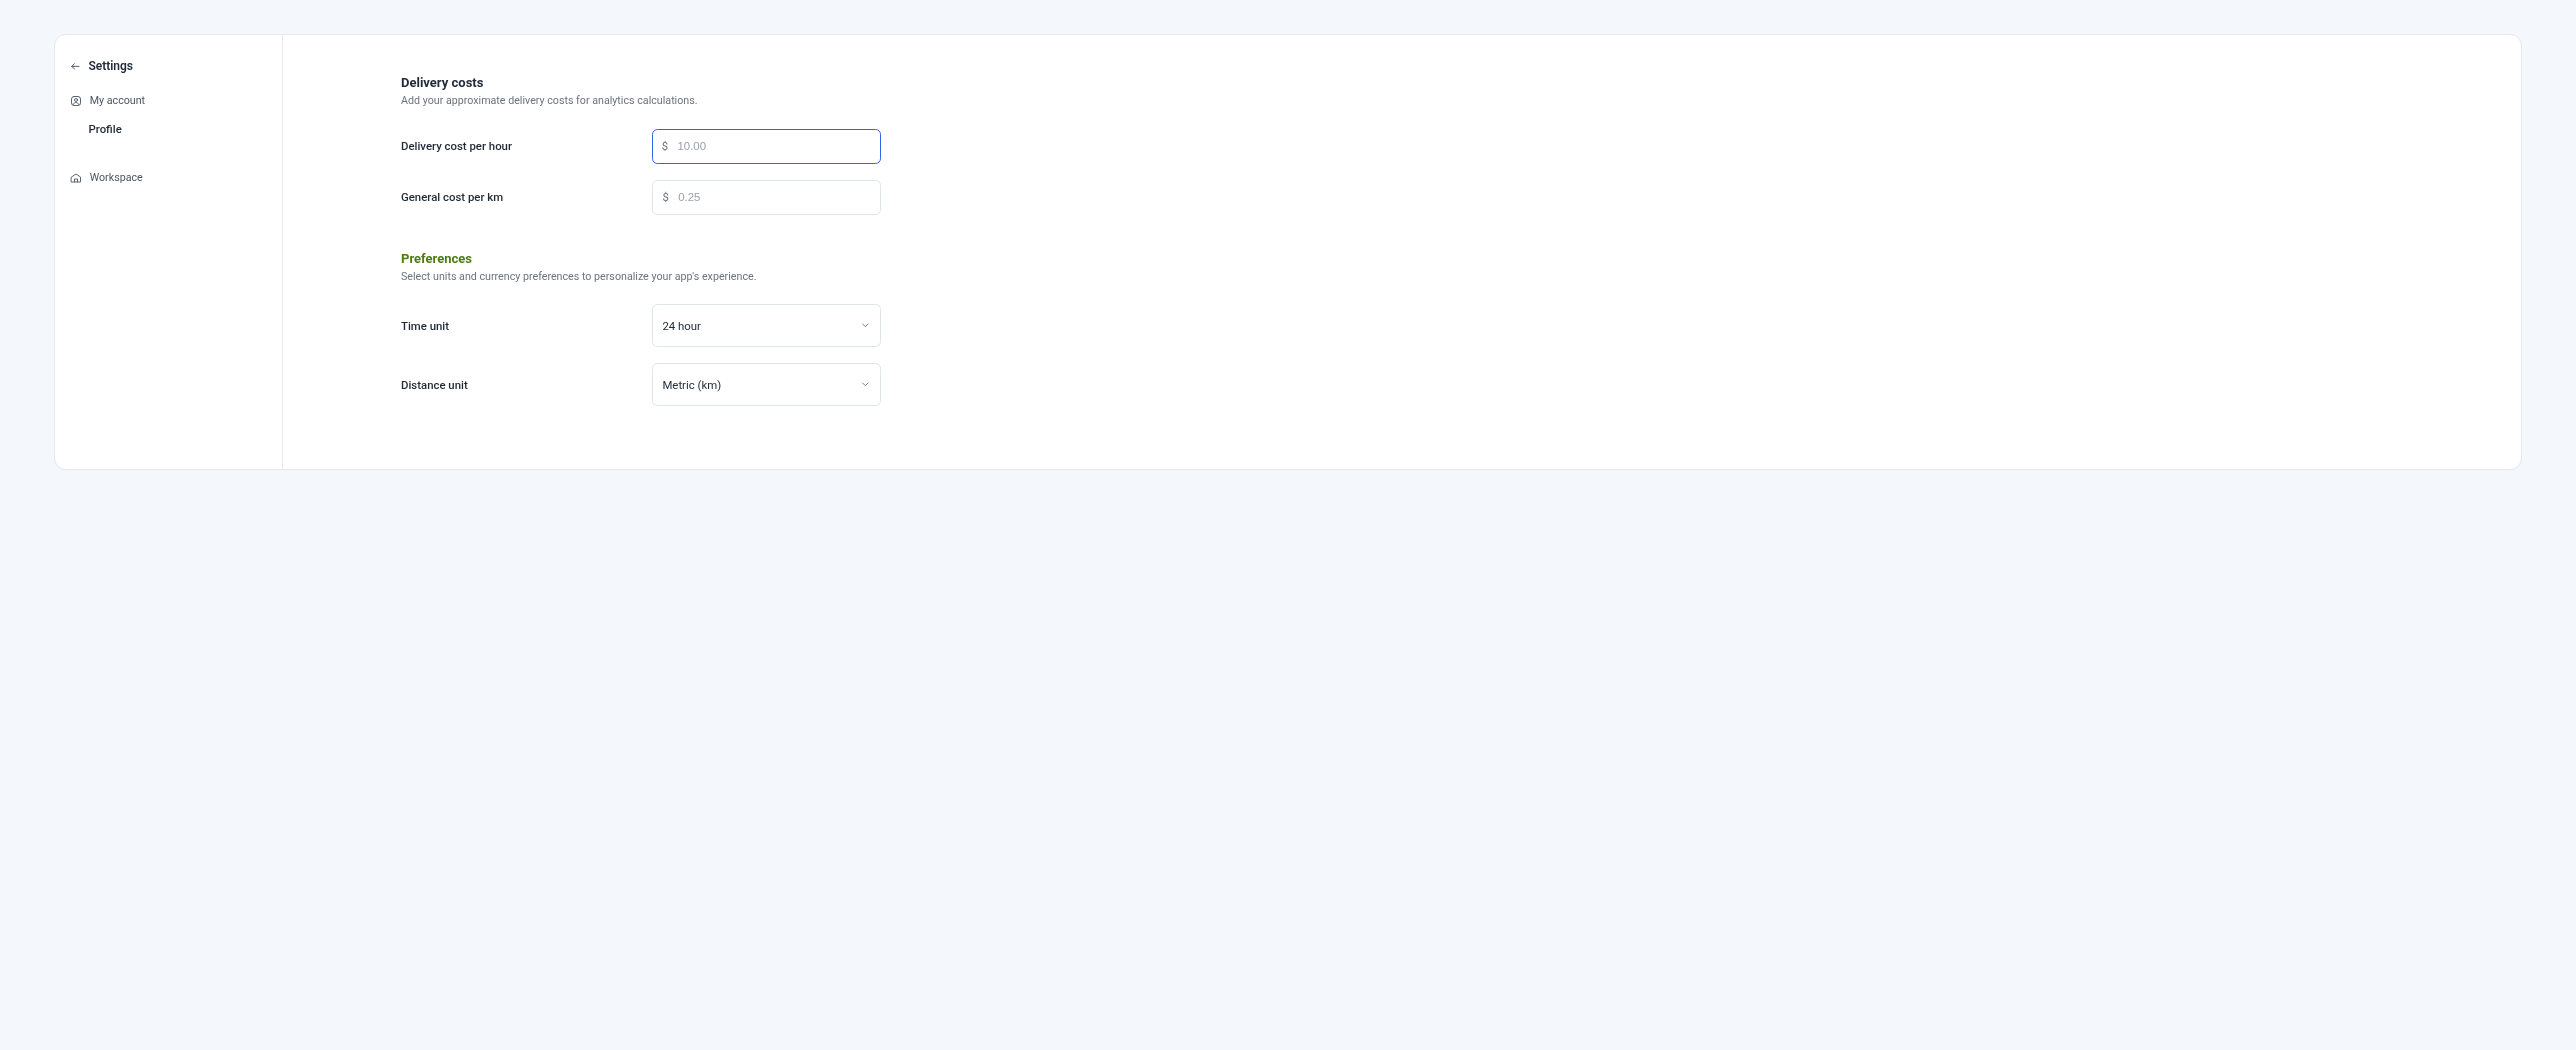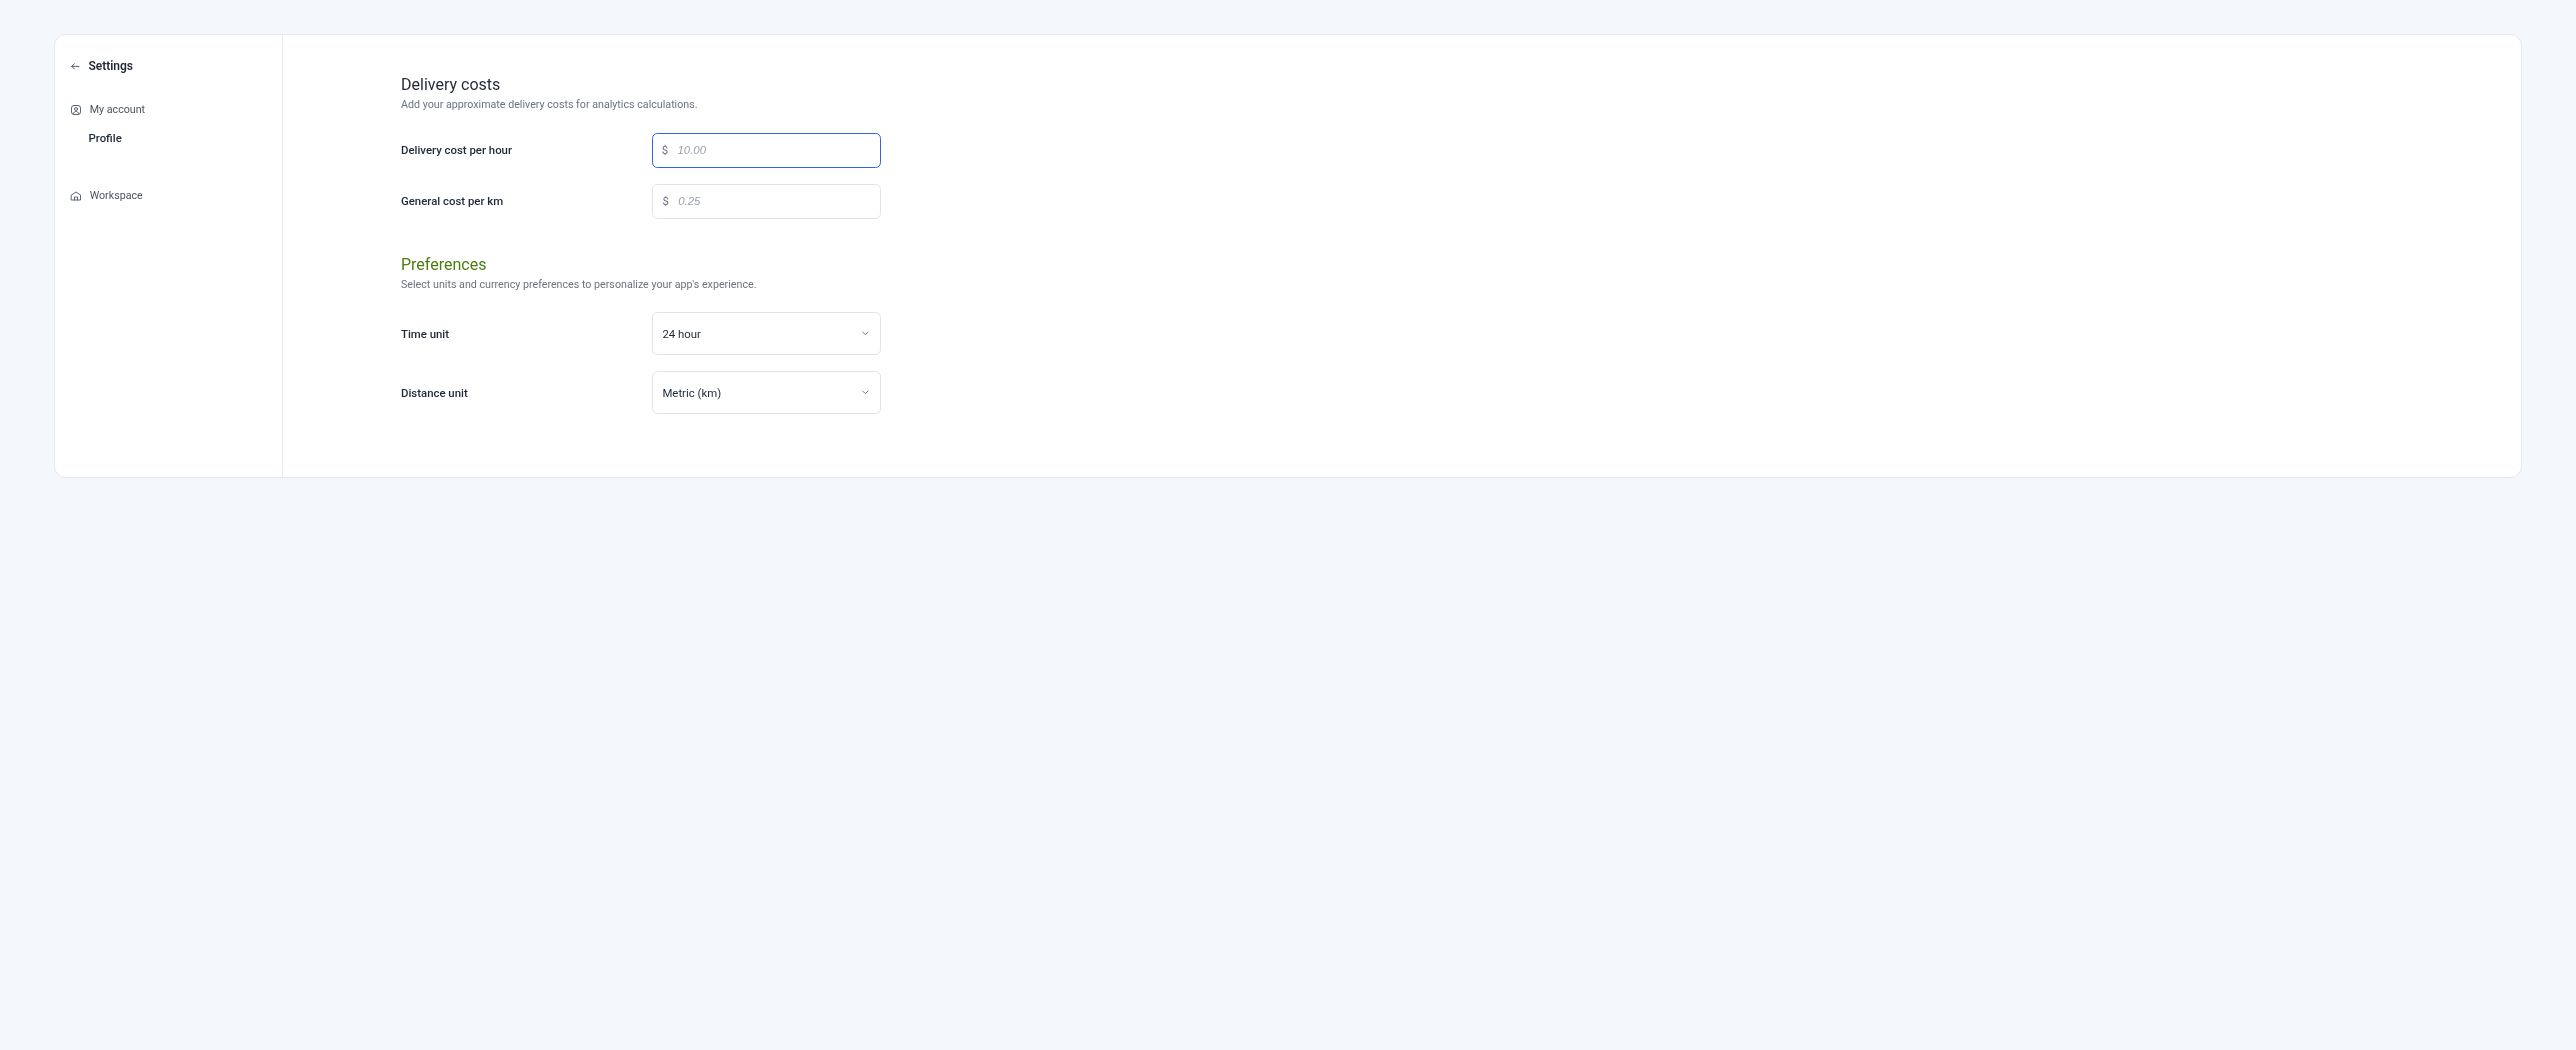--- a/index.html
+++ b/index.html
@@ -50,21 +50,21 @@
     color: #1f2937;
   }
 
   .section-header {
     display: flex;
     align-items: center;
     gap: 8px;
     padding: 5.4px 2.7px;
     color: #4b5563;
     font-size: 10.7px;
-    margin-top: 19px;
+    margin-top: 10px;
   }
   .section-header .sh-icon {
     display: inline-flex;
     color: #4b5563;
   }
 
   .nav-list { list-style: none; margin-top: 2.7px; }
   .nav-item {
     padding: 6.7px 9.4px 6.7px 21.5px;
     border-radius: 5.4px;
@@ -83,22 +83,22 @@
 
   
   .main {
     flex: 1;
     padding: 40px 40px 27px 118px;
   }
 
   .group { margin-bottom: 36px; }
 
   .group h2 {
-    font-size: 16px;
-    font-weight: 400;
+    font-size: 13px;
+    font-weight: 700;
     color: #1f2937;
     margin-bottom: 4px;
   }
   .group .subtitle {
     font-size: 10.7px;
     color: #6b7280;
     margin-bottom: 21.5px;
   }
   .group.secondary h2 { color: #4d7c0f; }
 
@@ -135,21 +135,20 @@
     font-size: 11.4px;
     margin-right: 9.4px;
   }
   .text-input {
     border: none;
     outline: none;
     font-size: 11.4px;
     color: #1f2937;
     width: 100%;
     background: transparent;
-    font-style: italic;
   }
   .text-input::placeholder { color: #9aa1ad; }
 
   .select-wrap {
     display: flex;
     align-items: center;
     justify-content: space-between;
     border: 0.7px solid #dfe3ea;
     border-radius: 5.4px;
     height: 43px;

